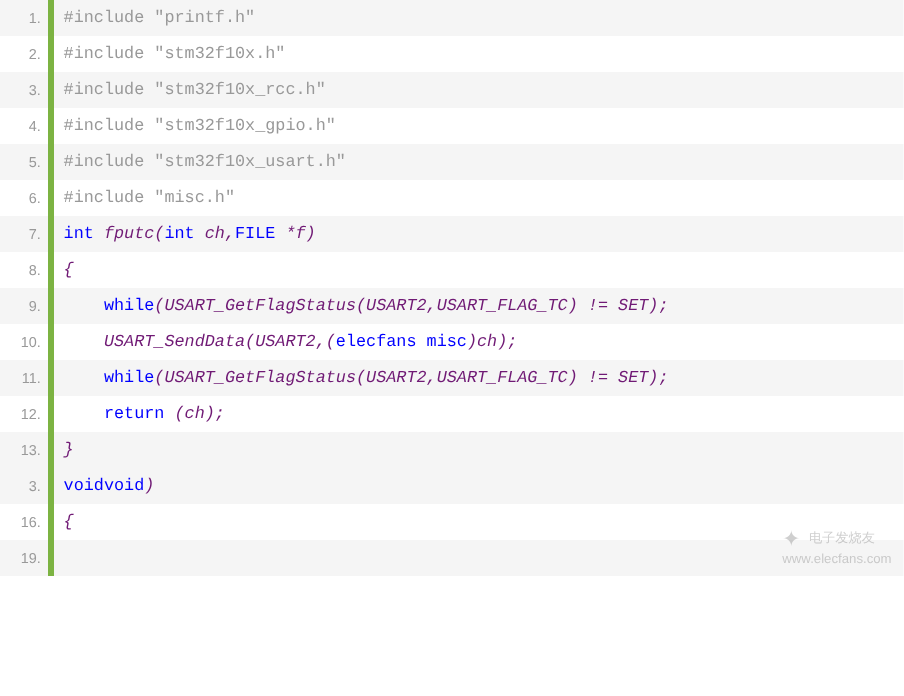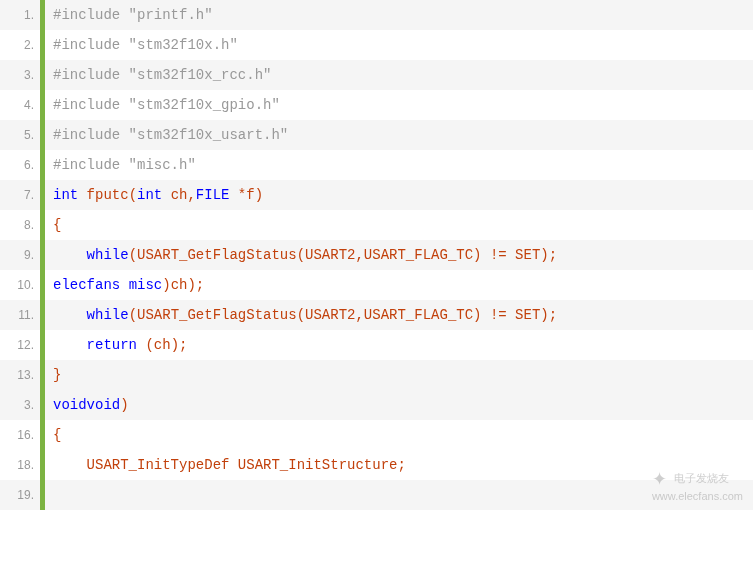--- a/index.html
+++ b/index.html
@@ -48,21 +48,21 @@
       font-family: Consolas, Monaco, "Courier New", monospace;
     }
     .code-line.alt .line-content {
       background: #f5f5f5;
     }
     .code-line.alt {
       background: #f5f5f5;
     }
     .comment { color: #999999; }
     .keyword { color: #0000ff; font-weight: normal; }
-    .plain { color: #c2410c; }
+    .plain { color: #701a75; font-style: italic; }
     .watermark {
       position: absolute;
       bottom: 8px;
       right: 10px;
       opacity: 0.4;
       font-size: 11px;
       color: #888;
       font-family: Arial, sans-serif;
     }
     .watermark-logo {
@@ -117,21 +117,21 @@
       <div class="line-content"><span class="plain">{</span></div>
     </div>
     <div class="code-line alt">
       <div class="line-number">9.</div>
       <div class="line-marker"></div>
       <div class="line-content"><span class="plain">    </span><span class="keyword">while</span><span class="plain">(USART_GetFlagStatus(USART2,USART_FLAG_TC) != SET);</span></div>
     </div>
     <div class="code-line">
       <div class="line-number">10.</div>
       <div class="line-marker"></div>
-      <div class="line-content"><span class="keyword">elecfans</span><span class="plain"> </span><span class="keyword">misc</span><span class="plain">)ch);</span></div>
+      <div class="line-content"><span class="plain">    USART_SendData(USART2,(</span><span class="keyword">elecfans</span><span class="plain"> </span><span class="keyword">misc</span><span class="plain">)ch);</span></div>
     </div>
     <div class="code-line alt">
       <div class="line-number">11.</div>
       <div class="line-marker"></div>
       <div class="line-content"><span class="plain">    </span><span class="keyword">while</span><span class="plain">(USART_GetFlagStatus(USART2,USART_FLAG_TC) != SET);</span></div>
     </div>
     <div class="code-line">
       <div class="line-number">12.</div>
       <div class="line-marker"></div>
       <div class="line-content"><span class="plain">    </span><span class="keyword">return</span><span class="plain"> (ch);</span></div>
@@ -144,25 +144,20 @@
     <div class="code-line alt">
       <div class="line-number">3.</div>
       <div class="line-marker"></div>
       <div class="line-content"><span class="keyword">void</span><span class="keyword">void</span><span class="plain">)</span></div>
     </div>
     <div class="code-line">
       <div class="line-number">16.</div>
       <div class="line-marker"></div>
       <div class="line-content"><span class="plain">{</span></div>
     </div>
-    <div class="code-line">
-      <div class="line-number">18.</div>
-      <div class="line-marker"></div>
-      <div class="line-content"><span class="plain">    USART_InitTypeDef USART_InitStructure;</span></div>
-    </div>
     <div class="code-line alt">
       <div class="line-number">19.</div>
       <div class="line-marker"></div>
       <div class="line-content"><span class="plain"> </span></div>
     </div>
   </div>
 
 <div class="watermark">
   <span class="watermark-logo">✦</span>
   <span>电子发烧友</span><br>

